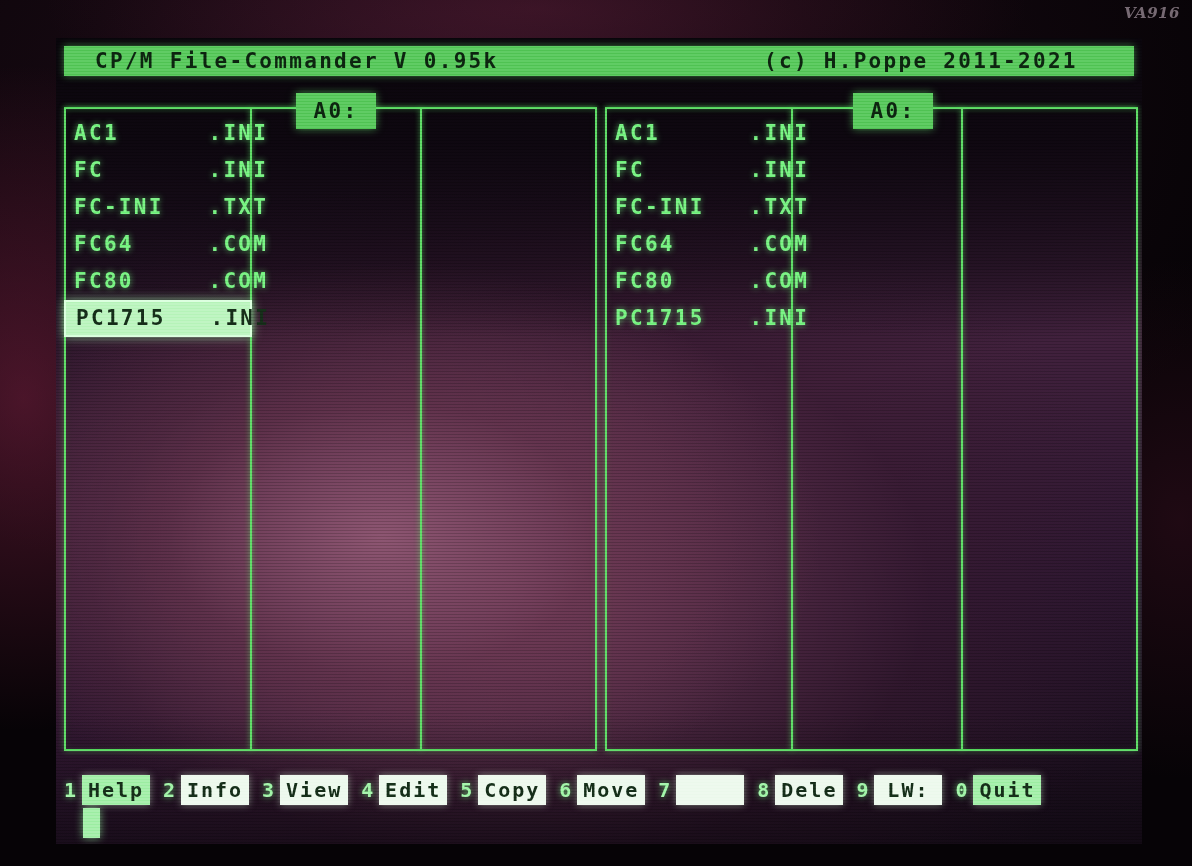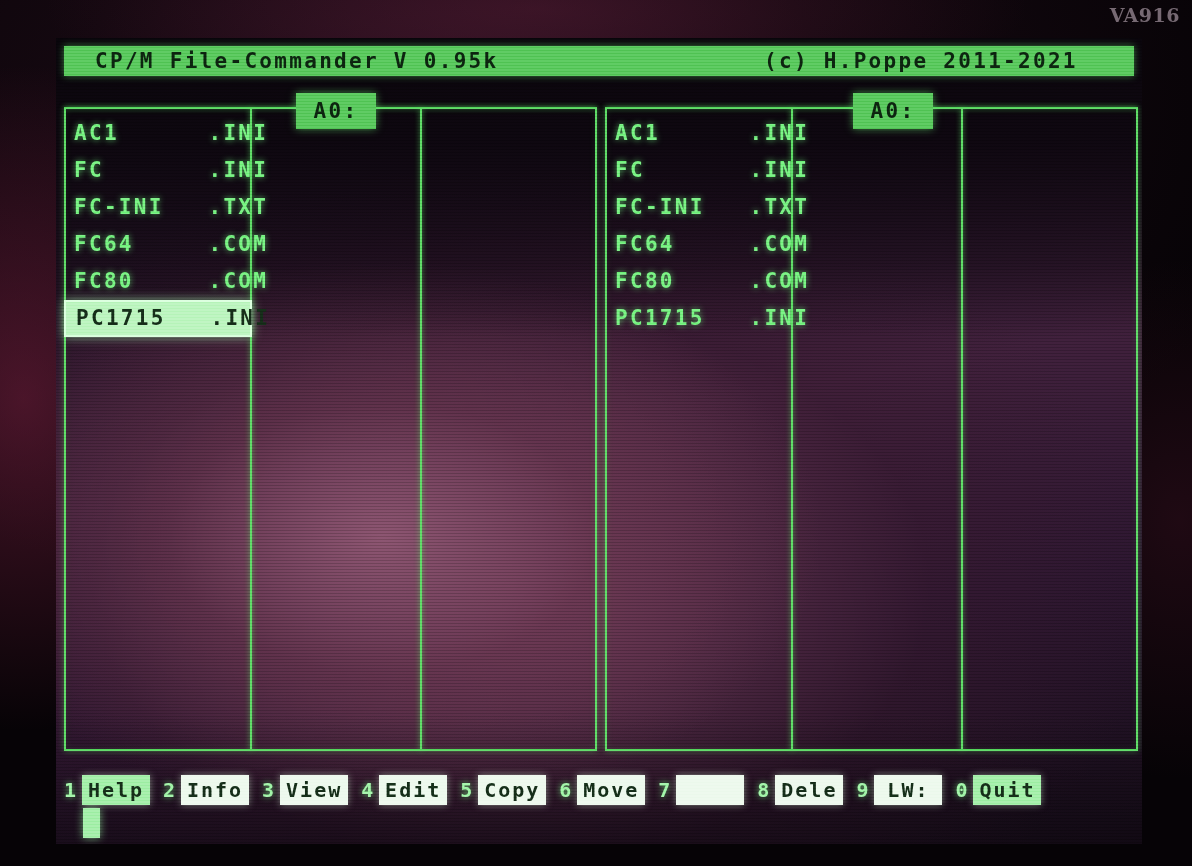--- a/index.html
+++ b/index.html
@@ -35,22 +35,23 @@
       radial-gradient(ellipse 22% 40% at 99% 60%, rgba(90,25,50,0.30) 0%, rgba(0,0,0,0) 75%);
     pointer-events: none;
   }
 
   
   #watermark {
     position: absolute;
     top: 4px;
     right: 12px;
     font-family: "DejaVu Serif", serif;
-    font-weight: bold;
-    font-size: 19px;
+    font-style: italic;
+    font-weight: bold;
+    font-size: 15px;
     color: #b9a8b4;
     opacity: 0.62;
     letter-spacing: 0.5px;
     z-index: 40;
   }
 
   
   #screen {
     position: absolute;
     left: 56px;

